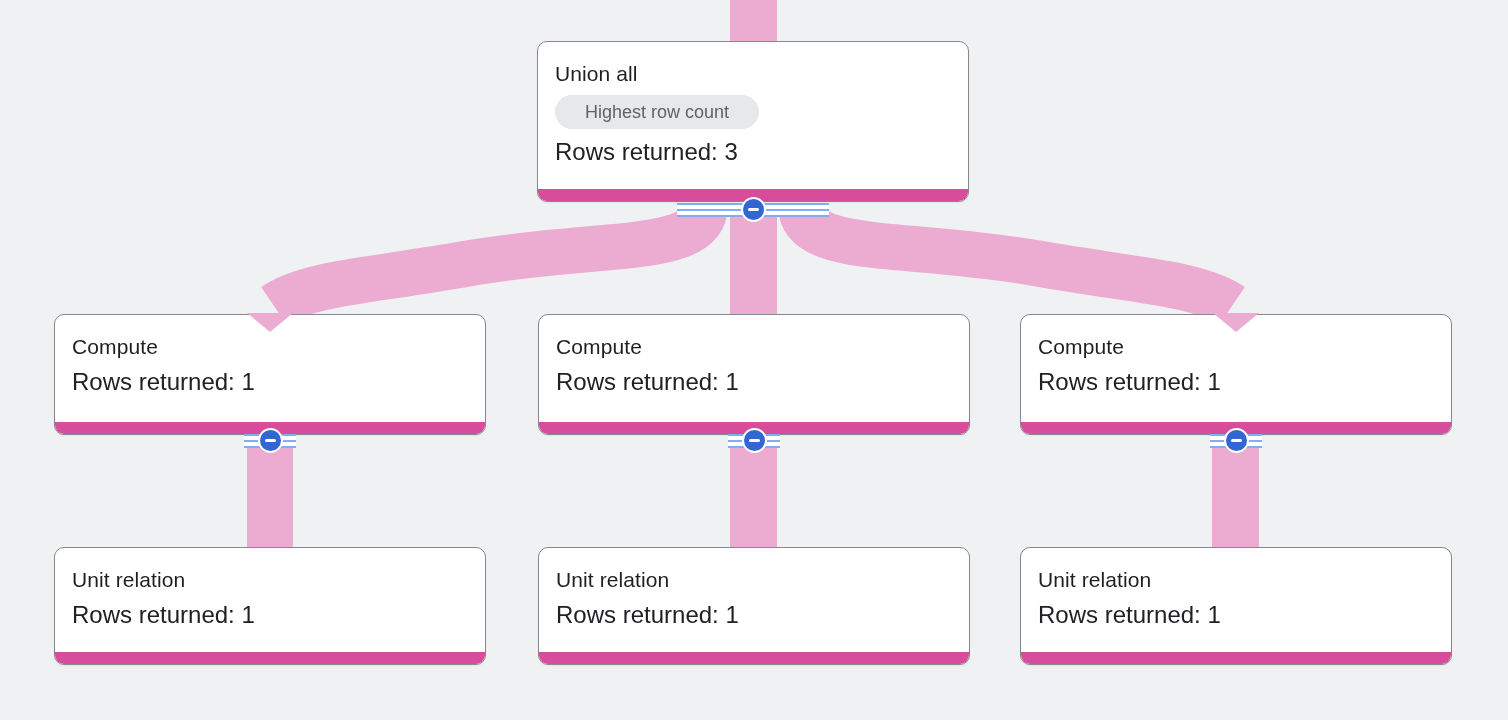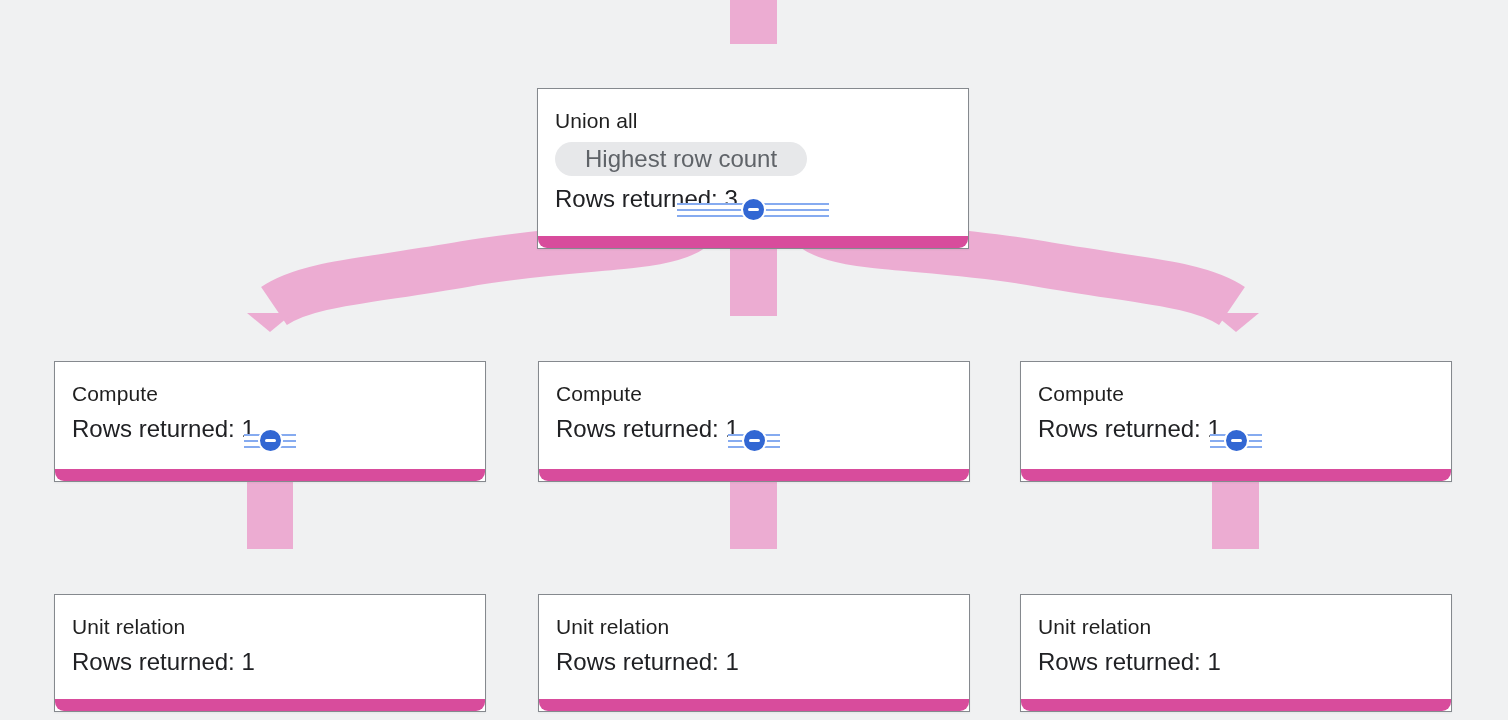--- a/index.html
+++ b/index.html
@@ -22,43 +22,42 @@
     position:relative;
   }
   .canvas{position:absolute;inset:0;width:1508px;height:720px;}
   svg.flows{position:absolute;left:0;top:0;z-index:1;pointer-events:none;}
   svg.tips{position:absolute;left:0;top:0;z-index:3;pointer-events:none;}
 
   .node{
     position:absolute;
     background:#ffffff;
     border:1px solid var(--node-border);
-    border-radius:0;
+    border-radius:10px;
     z-index:2;
     padding:20px 17px 0 17px;
     box-shadow:0 1px 2px rgba(0,0,0,0.05);
     cursor:pointer;
-    margin-top:47px;
   }
   .node-title{
     font-size:21px;
     font-weight:500;
     color:var(--title-text);
     margin-bottom:9px;
     letter-spacing:.1px;
   }
   .node-rows{
     font-size:24px;
     color:var(--body-text);
   }
   .badge{
     display:inline-block;
     background:var(--badge-bg);
     color:var(--badge-text);
-    font-size:24px;
+    font-size:18px;
     line-height:34px;
     padding:0 30px;
     border-radius:18px;
     margin-bottom:9px;
   }
   .accent-bar{
     position:absolute;
     left:0;right:0;bottom:0;
     height:12px;
     background:var(--bar-magenta);

